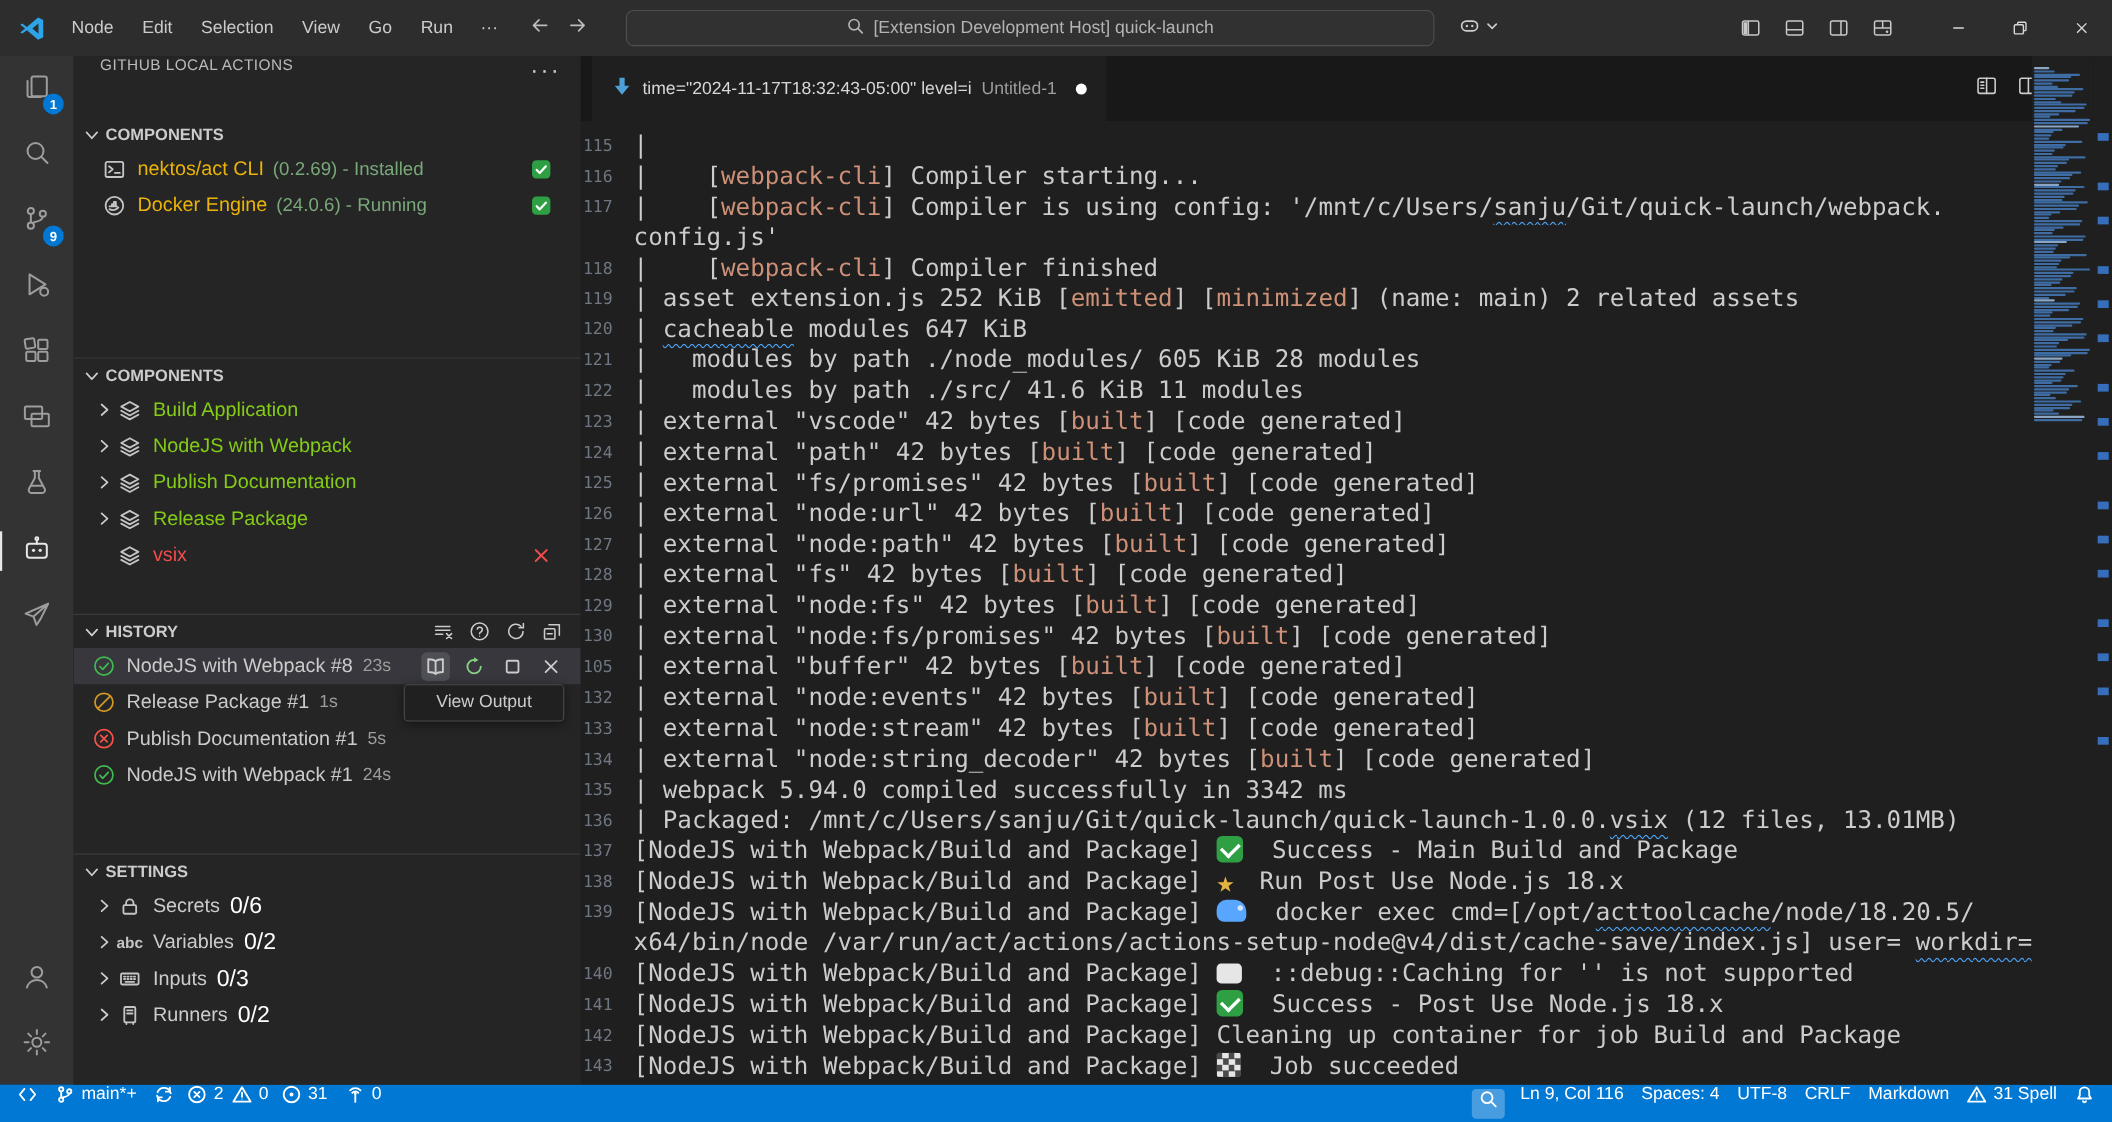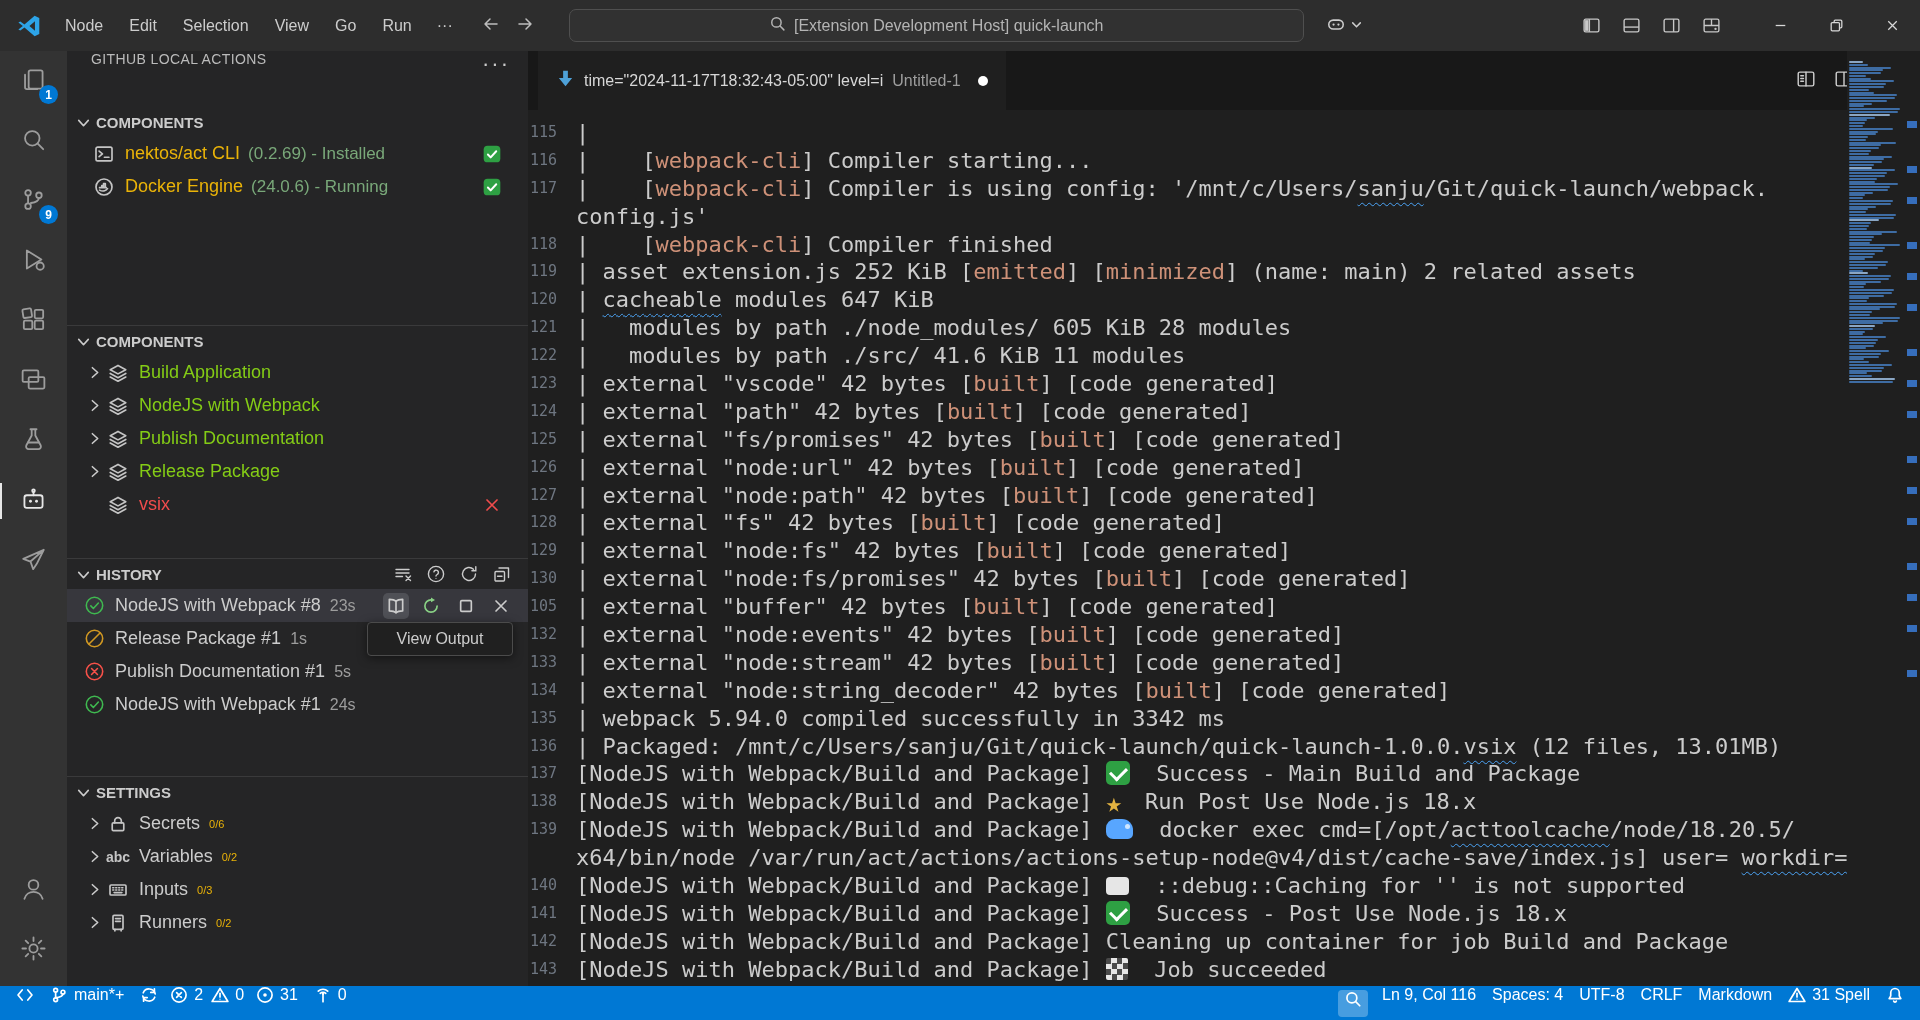--- a/index.html
+++ b/index.html
@@ -65,21 +65,21 @@
 .right-badge svg{width:20px;height:20px}
 .wf-label{color:#84cc16}
 .wf-label.err{color:#f14c4c}
 .hist-ic{width:22px;display:flex;justify-content:center;margin-left:16px;margin-right:10px}
 .hist-ic svg{width:21px;height:21px}
 .hist-dur{color:#9d9d9d;margin-left:9px;font-size:16px}
 .hist-actions{margin-left:auto;display:flex;align-items:center;gap:9px;padding-right:14px;color:#ccc}
 .hist-actions span{display:flex;align-items:center;justify-content:center;width:26px;height:26px;border-radius:5px}
 .hist-actions span.boxed{background:rgba(144,148,150,.28)}
 .hist-actions svg{width:20px;height:20px}
-.set-count{color:#eab308;margin-left:9px;font-size:11px}
+.set-count{color:#ffffff;margin-left:9px;font-size:21px}
 .abc-ic{font-size:14px;font-weight:bold}
 .tooltip{position:absolute;left:300px;top:571px;width:146px;height:34px;background:#202020;border:1px solid #4b4b4b;
   border-radius:4px;display:flex;align-items:center;justify-content:center;font-size:16px;color:#ccc;
   box-shadow:0 2px 10px rgba(0,0,0,.5);z-index:5}
 
 
 .editor{flex:1;position:relative;background:#1f1f1f;min-width:0}
 .tabbar{height:59px;background:#181818;display:flex;align-items:stretch}
 .tab{margin-left:10px;background:#1f1f1f;display:flex;align-items:center;padding:0 18px;gap:9px;color:#d7d7d7;font-size:16px}
 .tab-icon svg{width:19px;height:19px}

